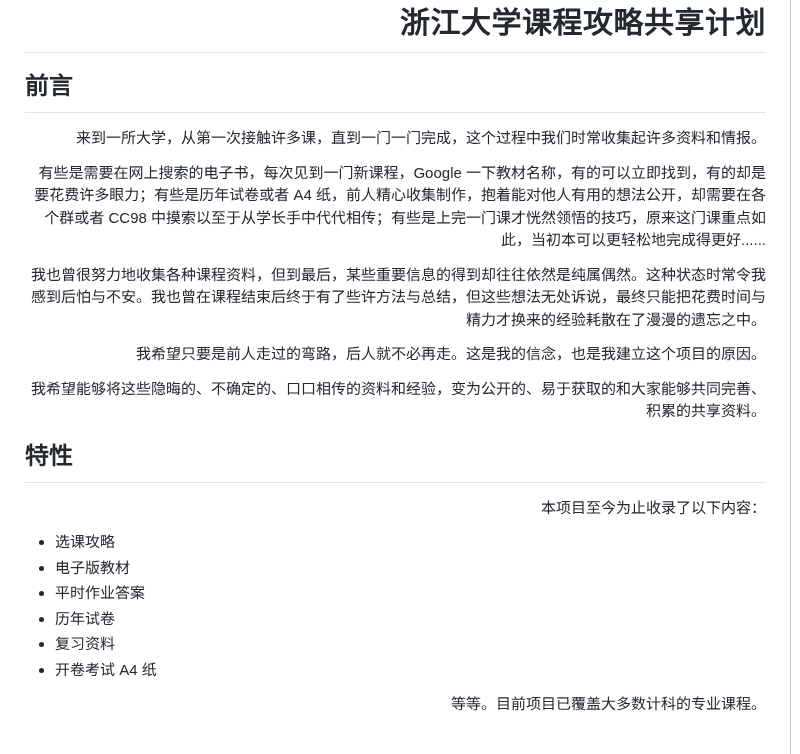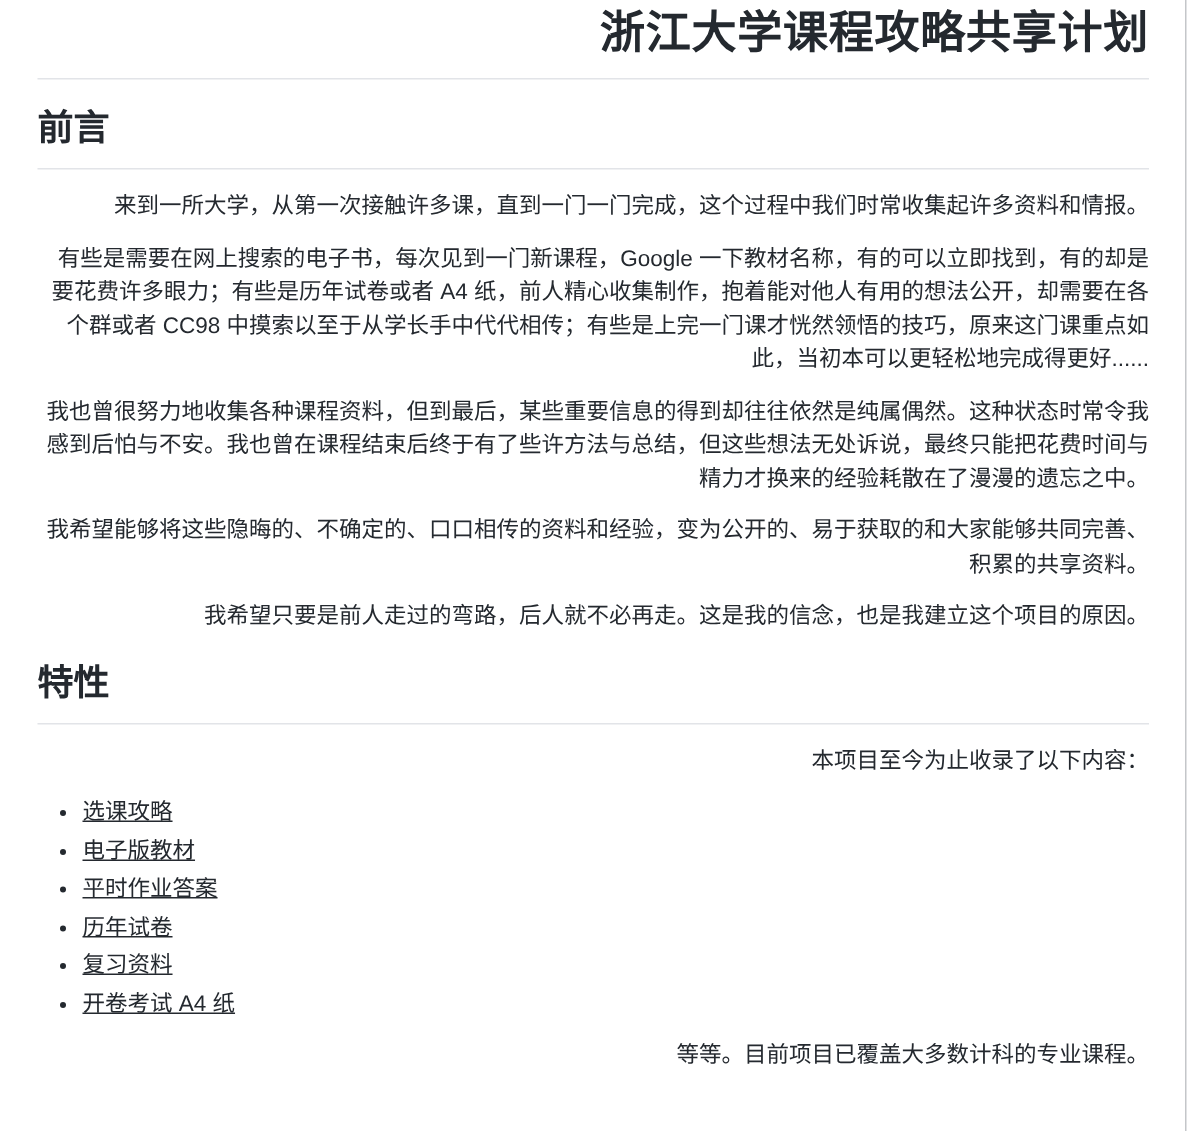--- a/index.html
+++ b/index.html
@@ -42,21 +42,20 @@
     font-size: 15px;
     line-height: 22.5px;
     margin: 0 0 12px 0;
     text-align: right;
   }
   ul.doc-list {
     margin: 4px 0 12px 0;
     padding-left: 30px;
     font-size: 15px;
     line-height: 22.5px;
-    text-decoration: underline;
   }
   ul.doc-list li + li {
     margin-top: 3px;
   }
   .edge-line {
     position: absolute;
     top: 0;
     left: 790px;
     width: 1px;
     height: 754px;
@@ -68,22 +67,22 @@
 
 <div class="page">
 
   <h1 class="doc-title">浙江大学课程攻略共享计划</h1>
 
   <h2 class="doc-heading">前言</h2>
 
   <p class="doc-p">来到一所大学，从第一次接触许多课，直到一门一门完成，这个过程中我们时常收集起许多资料和情报。</p>
   <p class="doc-p">有些是需要在网上搜索的电子书，每次见到一门新课程，Google 一下教材名称，有的可以立即找到，有的却是要花费许多眼力；有些是历年试卷或者 A4 纸，前人精心收集制作，抱着能对他人有用的想法公开，却需要在各个群或者 CC98 中摸索以至于从学长手中代代相传；有些是上完一门课才恍然领悟的技巧，原来这门课重点如此，当初本可以更轻松地完成得更好......</p>
   <p class="doc-p">我也曾很努力地收集各种课程资料，但到最后，某些重要信息的得到却往往依然是纯属偶然。这种状态时常令我感到后怕与不安。我也曾在课程结束后终于有了些许方法与总结，但这些想法无处诉说，最终只能把花费时间与精力才换来的经验耗散在了漫漫的遗忘之中。</p>
+  <p class="doc-p">我希望只要是前人走过的弯路，后人就不必再走。这是我的信念，也是我建立这个项目的原因。</p>
   <p class="doc-p">我希望能够将这些隐晦的、不确定的、口口相传的资料和经验，变为公开的、易于获取的和大家能够共同完善、积累的共享资料。</p>
-  <p class="doc-p">我希望只要是前人走过的弯路，后人就不必再走。这是我的信念，也是我建立这个项目的原因。</p>
 
   <h2 class="doc-heading">特性</h2>
 
   <p class="doc-p">本项目至今为止收录了以下内容：</p>
 
   <ul class="doc-list">
     <li>选课攻略</li>
     <li>电子版教材</li>
     <li>平时作业答案</li>
     <li>历年试卷</li>

